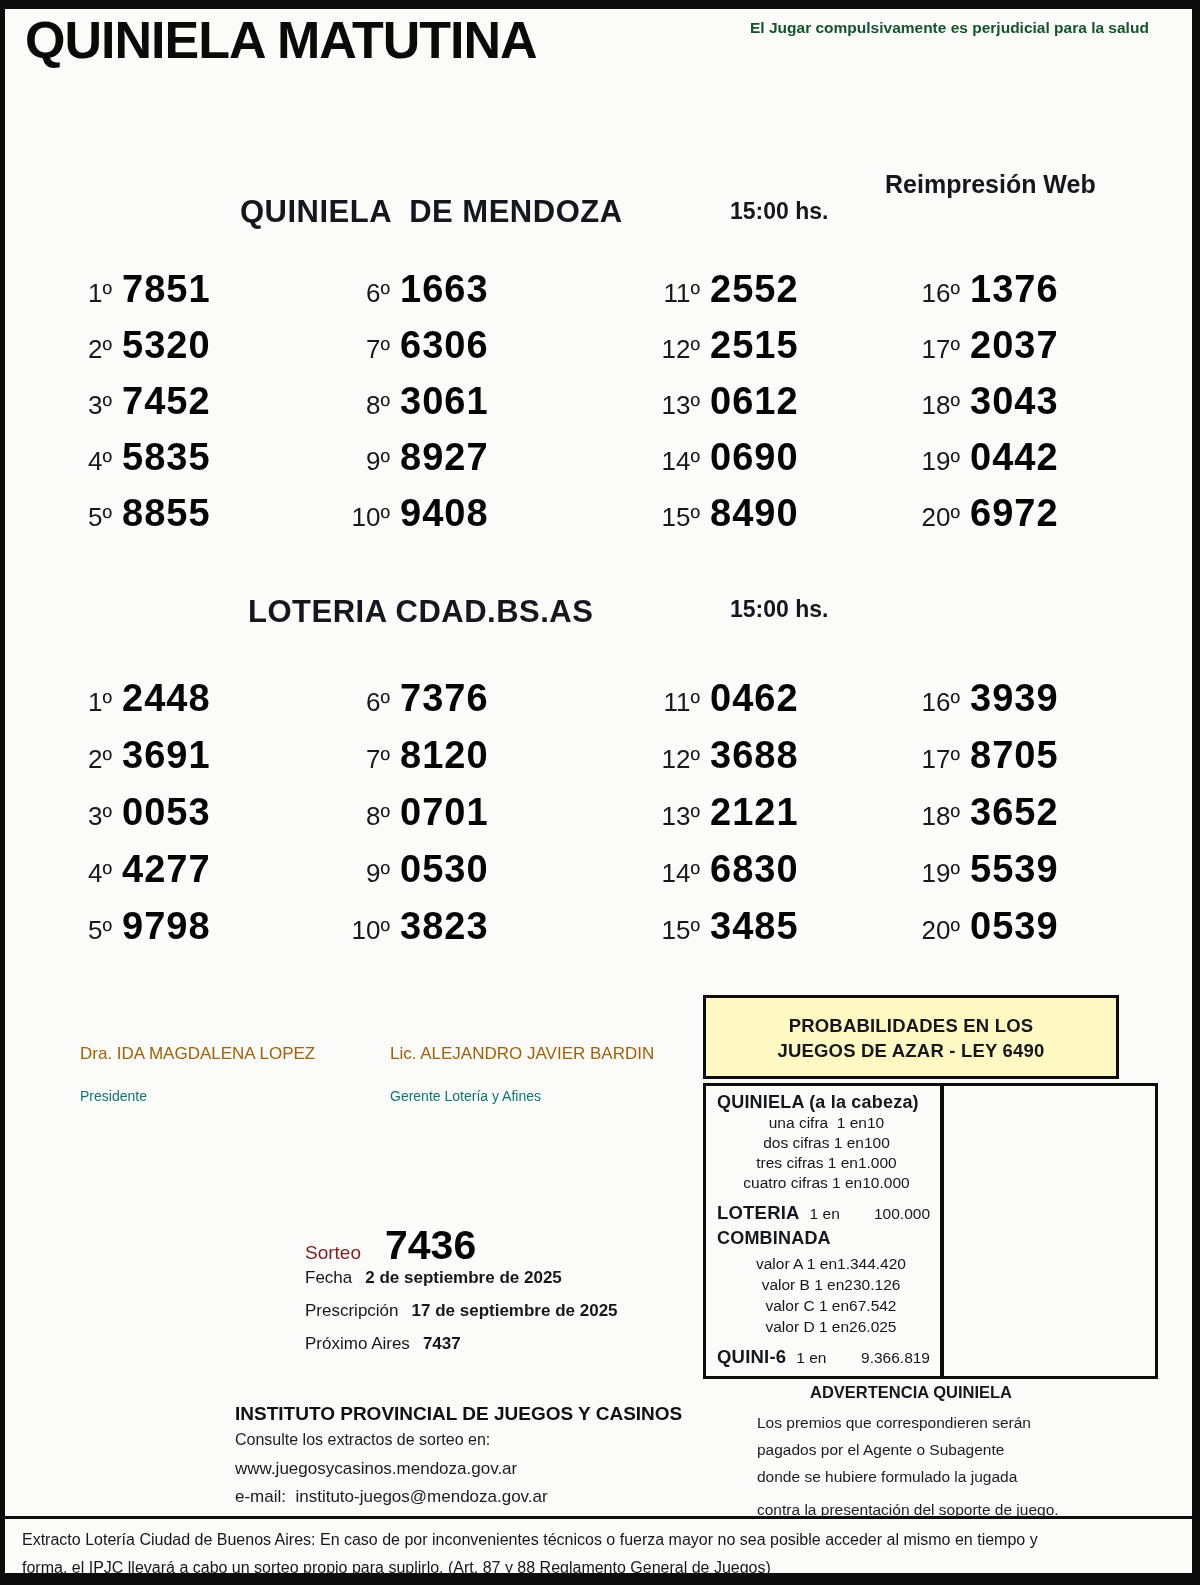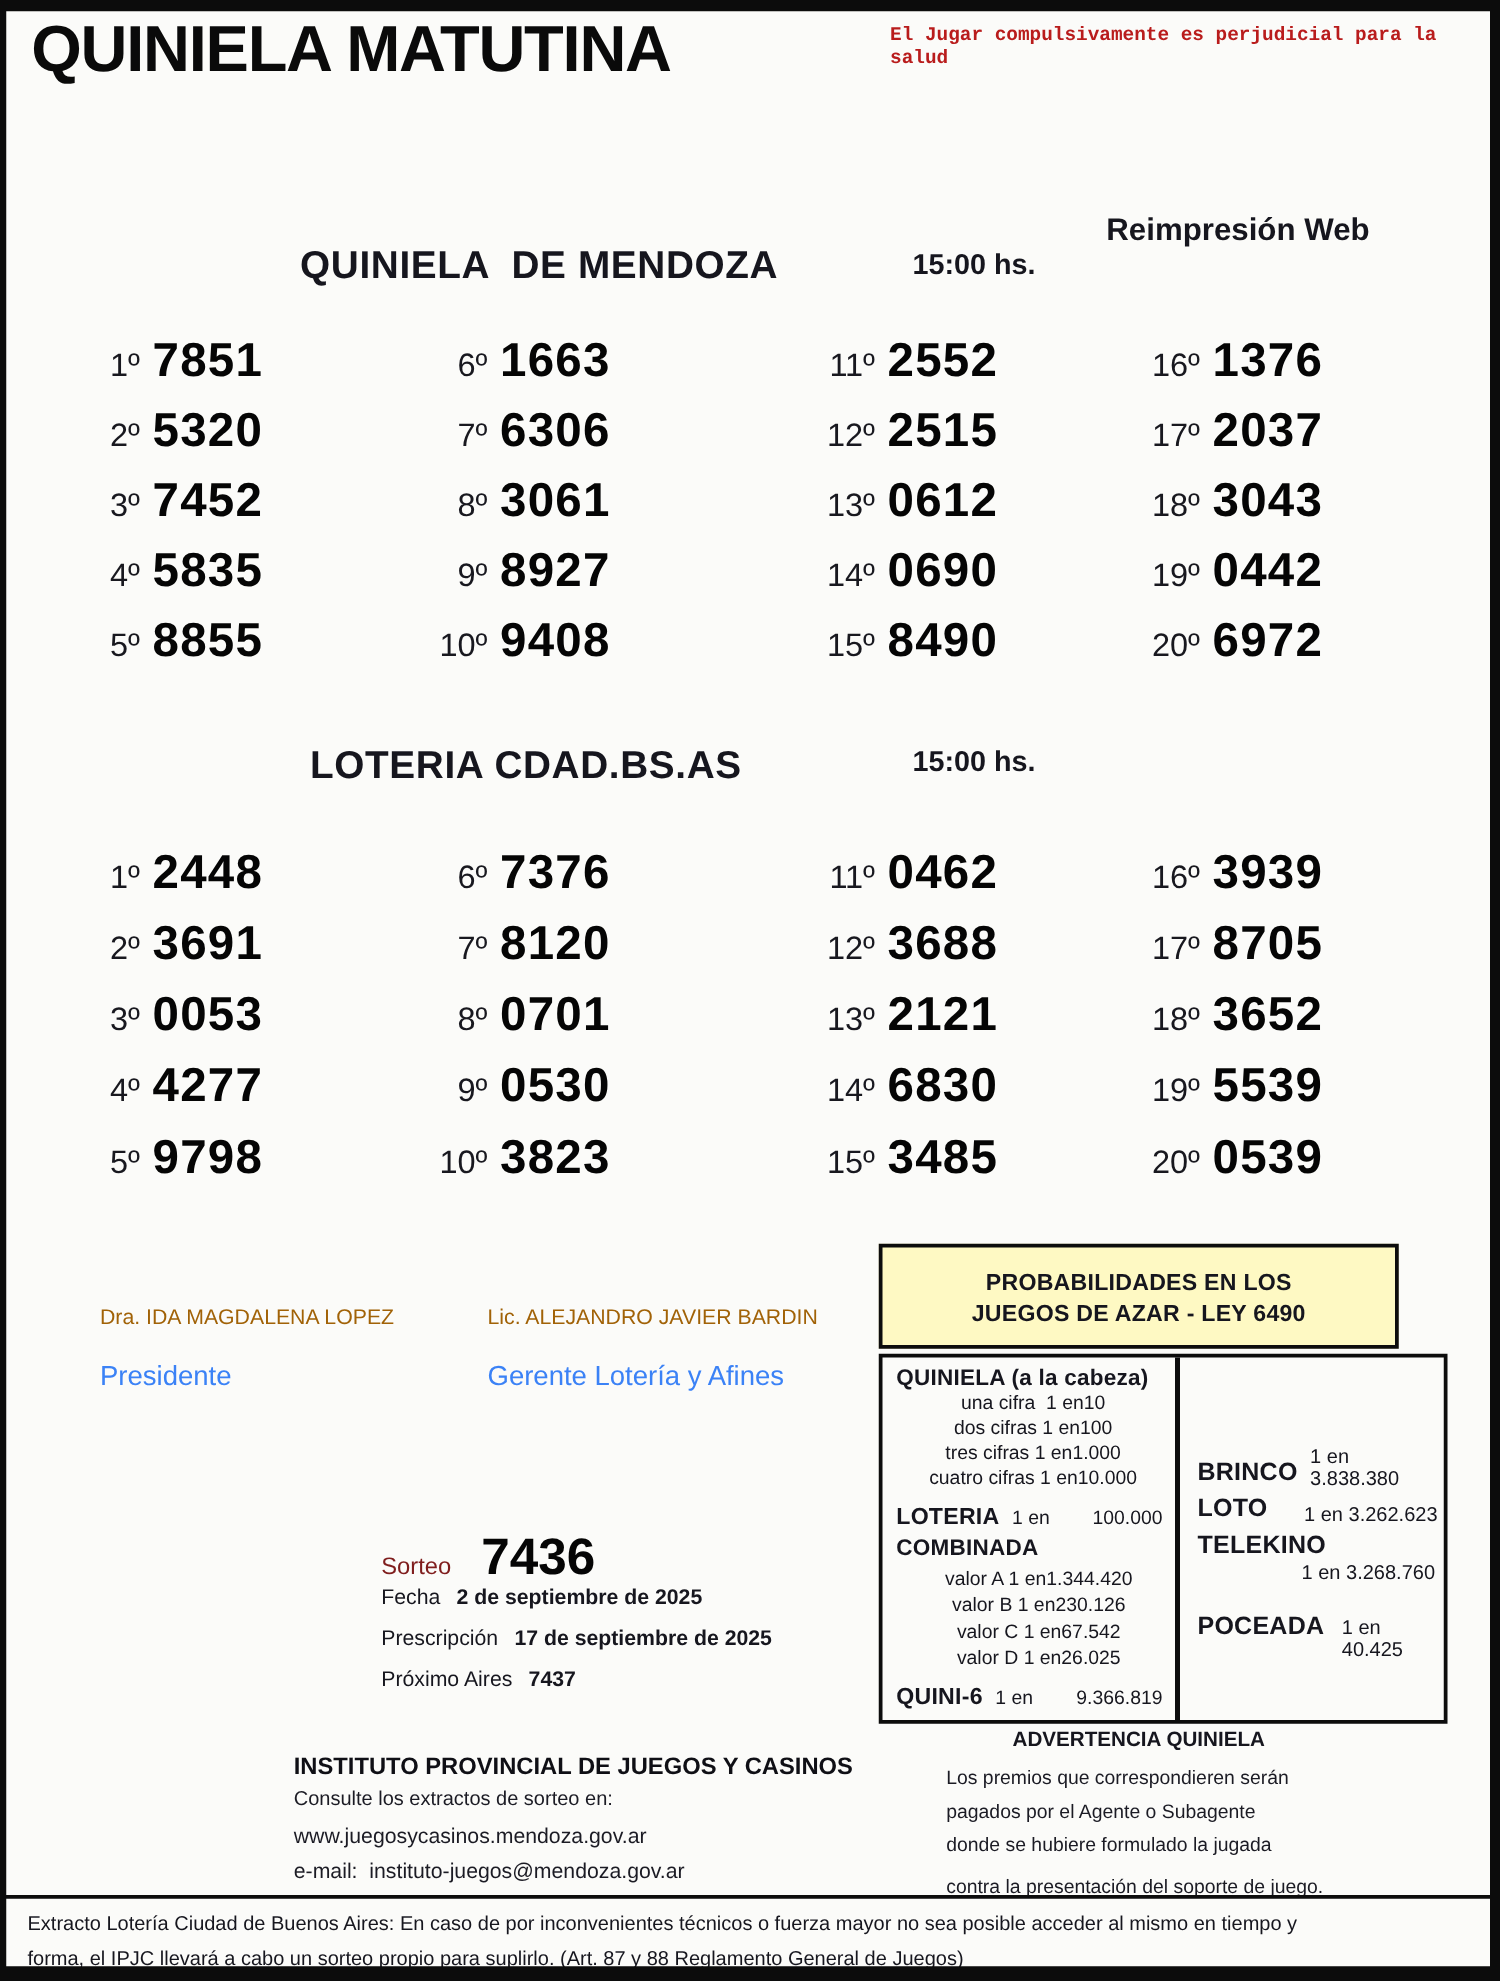--- a/index.html
+++ b/index.html
@@ -9,37 +9,37 @@
   }
   .frame{
     position:absolute;inset:0;border-style:solid;border-color:#0c0c0c;
     border-width:9px 8px 12px 5px;pointer-events:none;z-index:5;
   }
   .main-title{
     position:absolute;left:25px;top:10px;margin:0;
     font-size:52px;font-weight:900;letter-spacing:-1px;color:#0a0a0a;white-space:pre;
   }
   .warning{
-    position:absolute;left:712px;top:19px;width:450px;
-    font-size:15.5px;font-weight:bold;color:#b91c1c;font-family:Liberation Mono, monospace;
+    position:absolute;left:750px;top:19px;width:450px;
+    font-size:15.5px;font-weight:bold;color:#14532d;
   }
   .reprint{position:absolute;left:885px;top:170px;font-size:25px;font-weight:bold;}
   .draw-title{position:absolute;font-size:31px;font-weight:bold;white-space:pre;letter-spacing:.5px;}
   .draw-time{position:absolute;font-size:23px;font-weight:bold;}
   .results-grid{
     position:absolute;left:60px;width:1092px;display:grid;
     grid-template-columns:278px 310px 260px 242px;
   }
   .grid-1{top:268px;grid-template-rows:repeat(5,56px);}
   .grid-2{top:677px;grid-template-rows:repeat(5,57px);}
   .res-cell{display:flex;align-items:baseline;}
   .res-pos{width:52px;text-align:right;margin-right:10px;font-size:26px;color:#18181f;flex:none;}
   .res-num{font-size:38px;font-weight:bold;letter-spacing:1px;color:#050505;}
   .official-name{position:absolute;font-size:17px;color:#a16207;}
-  .official-role{position:absolute;font-size:22px;color:#3b82f6;}
+  .official-role{position:absolute;font-size:14px;color:#0f766e;}
   .sorteo-row{position:absolute;left:305px;top:1222px;display:flex;align-items:baseline;gap:24px;}
   .sorteo-label{font-size:19px;color:#7f1d1d;}
   .sorteo-number{font-size:41px;font-weight:bold;color:#050505;}
   .info-row{position:absolute;left:305px;display:flex;align-items:baseline;gap:13px;font-size:17px;}
   .info-row .val{font-weight:bold;}
   
   .prob-header{
     position:absolute;left:703px;top:995px;width:416px;height:84px;box-sizing:border-box;
     border:3px solid #0d0d0d;text-align:center;padding-top:15px;
     font-size:18.5px;font-weight:bold;line-height:25px;letter-spacing:.2px;background:#fef9c3;
@@ -310,38 +310,20 @@
           <div class="prob-row"><span class="prob-label">valor B 1 en</span><span class="prob-value">230.126</span></div>
           <div class="prob-row"><span class="prob-label">valor C 1 en</span><span class="prob-value">67.542</span></div>
           <div class="prob-row"><span class="prob-label">valor D 1 en</span><span class="prob-value">26.025</span></div>
         </div>
       <div class="prob-bigrow mt9">
         <span class="bname">QUINI-6</span>
         <span class="bmid">1 en</span>
         <span class="bval">9.366.819</span>
       </div>
     </div>
-    <div class="pright" id="games">
-        <div class="game game-offset">
-          <span class="game-name">BRINCO</span>
-          <span class="game-value">1 en 3.838.380</span>
-        </div>
-        <div class="game game-offset">
-          <span class="game-name">LOTO</span>
-          <span class="game-value">1 en 3.262.623</span>
-        </div>
-        <div class="game game-stacked">
-          <span class="game-name">TELEKINO</span>
-          <span class="game-value">1 en 3.268.760</span>
-        </div>
-        <div class="game game-inline">
-          <span class="game-name">POCEADA</span>
-          <span class="game-value">1 en 40.425</span>
-        </div>
-      </div>
   </div>
 
   <div class="adv-title">ADVERTENCIA QUINIELA</div>
   <div class="adv-lines" id="advertencia-lines">
       <div class="adv-line">Los premios que correspondieren serán</div>
       <div class="adv-line">pagados por el Agente o Subagente</div>
       <div class="adv-line">donde se hubiere formulado la jugada</div>
       <div class="adv-line adv-gap">contra la presentación del soporte de juego.</div>
     </div>
 

